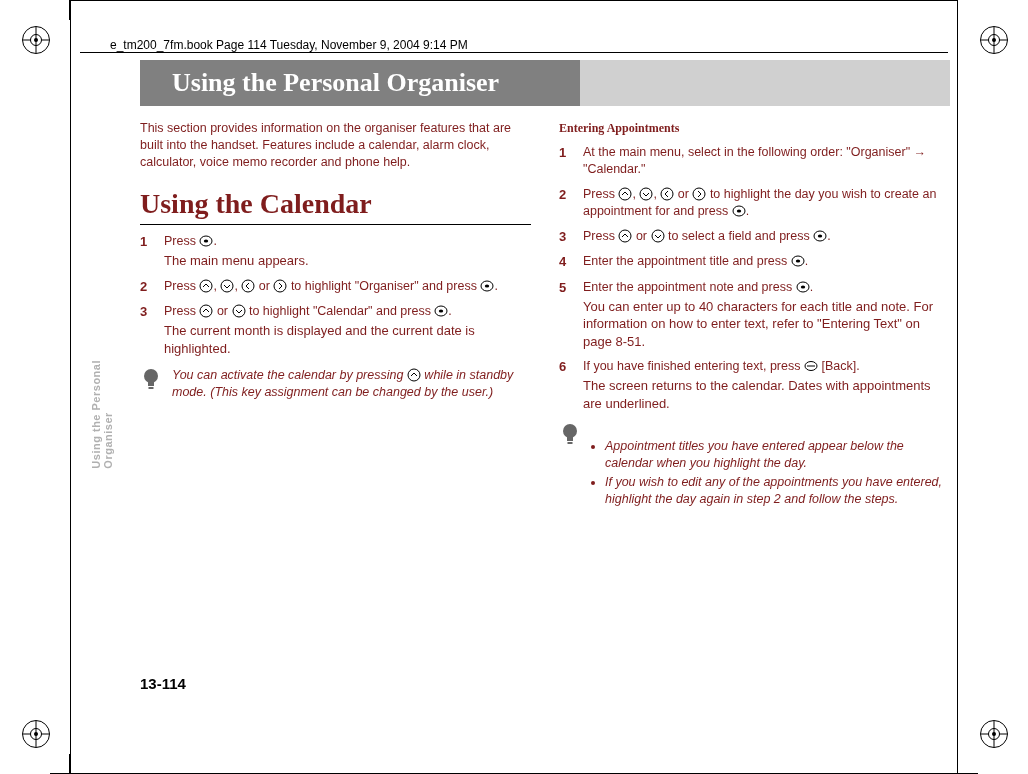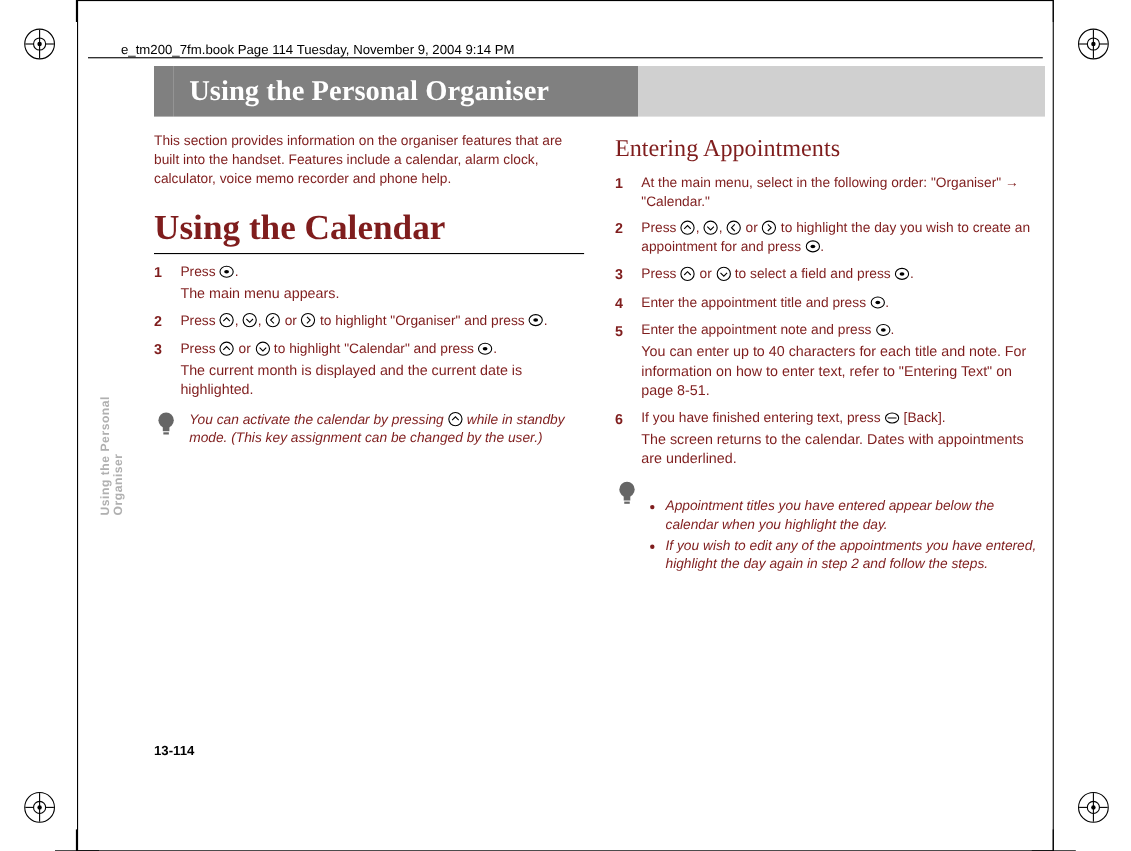--- a/index.html
+++ b/index.html
@@ -16,37 +16,37 @@
   .target .dot { position:absolute; width:4px; height:4px; background:#000; border-radius:50%; top:50%; left:50%; transform:translate(-50%,-50%); }
 
   .header-path { position:absolute; left:110px; top:38px; font-size:12px; }
   .content { position:absolute; left:140px; top:60px; width:810px; }
   .chapter-bar { display:flex; align-items:stretch; margin-bottom:14px; }
   .chapter-accent { width:18px; background:#808080; }
   .chapter-title { flex:1; background:#808080; color:#fff; font-family:"Times New Roman", serif; font-size:26px; font-weight:bold; padding:8px 14px; }
   .chapter-tail { width:370px; background:#d0d0d0; }
   .columns { display:flex; gap:28px; font-size:12.5px; line-height:1.35; color:#7f1d1d; }
   .col { flex:1; }
-  .h1 { font-family:"Times New Roman", serif; font-size:32px; font-weight:bold; margin:14px 0 2px; }
+  .h1 { font-family:"Times New Roman", serif; font-size:28px; font-weight:bold; margin:14px 0 2px; }
   .rule { border-bottom:1px solid #000; margin-bottom:8px; }
-  .h2 { font-family:"Times New Roman", serif; font-size:22px; font-weight:normal; margin:0 0 4px; }
+  .h2 { font-family:"Times New Roman", serif; font-size:12px; font-weight:bold; margin:0 0 4px; }
   .step { display:flex; gap:10px; margin:8px 0 2px; }
   .step .num { font-weight:bold; font-size:13px; width:14px; flex:none; }
   .step .body { flex:1; }
   .subtext { font-size:13px; margin-top:2px; }
   .tip { display:flex; gap:10px; margin-top:10px; font-style:italic; }
   .tip-icon { width:22px; flex:none; }
   .tip-icon svg { width:22px; height:26px; }
   .tip ul { list-style: disc; padding-left: 14px; margin-top: 16px; }
   .tip li { margin-bottom:2px; }
   .btn-icon { display:inline-block; vertical-align:-3px; width:14px; height:14px; }
   .btn-icon svg { width:14px; height:14px; display:block; }
 
   .side-tab { position:absolute; left:90px; top:360px; width:14px; font-size:11px; font-weight:bold; color:#b0b0b0; writing-mode:vertical-rl; transform:rotate(180deg); line-height:1.1; letter-spacing:0.5px; }
-  .page-num { position:absolute; left:140px; top:675px; font-weight:bold; font-size:12px; }
+  .page-num { position:absolute; left:140px; top:675px; font-weight:bold; font-size:15px; }
 </style>
 </head>
 <body>
 
 <div class="page-frame"></div>
 
 <div class="crop-mark crop-h crop-v" style="left:60px; top:-10px;"></div>
 <div class="crop-mark crop-h crop-v" style="left:948px; top:-10px;"></div>
 <div class="crop-mark crop-h crop-v" style="left:60px; top:764px;"></div>
 <div class="crop-mark crop-h crop-v" style="left:948px; top:764px;"></div>

